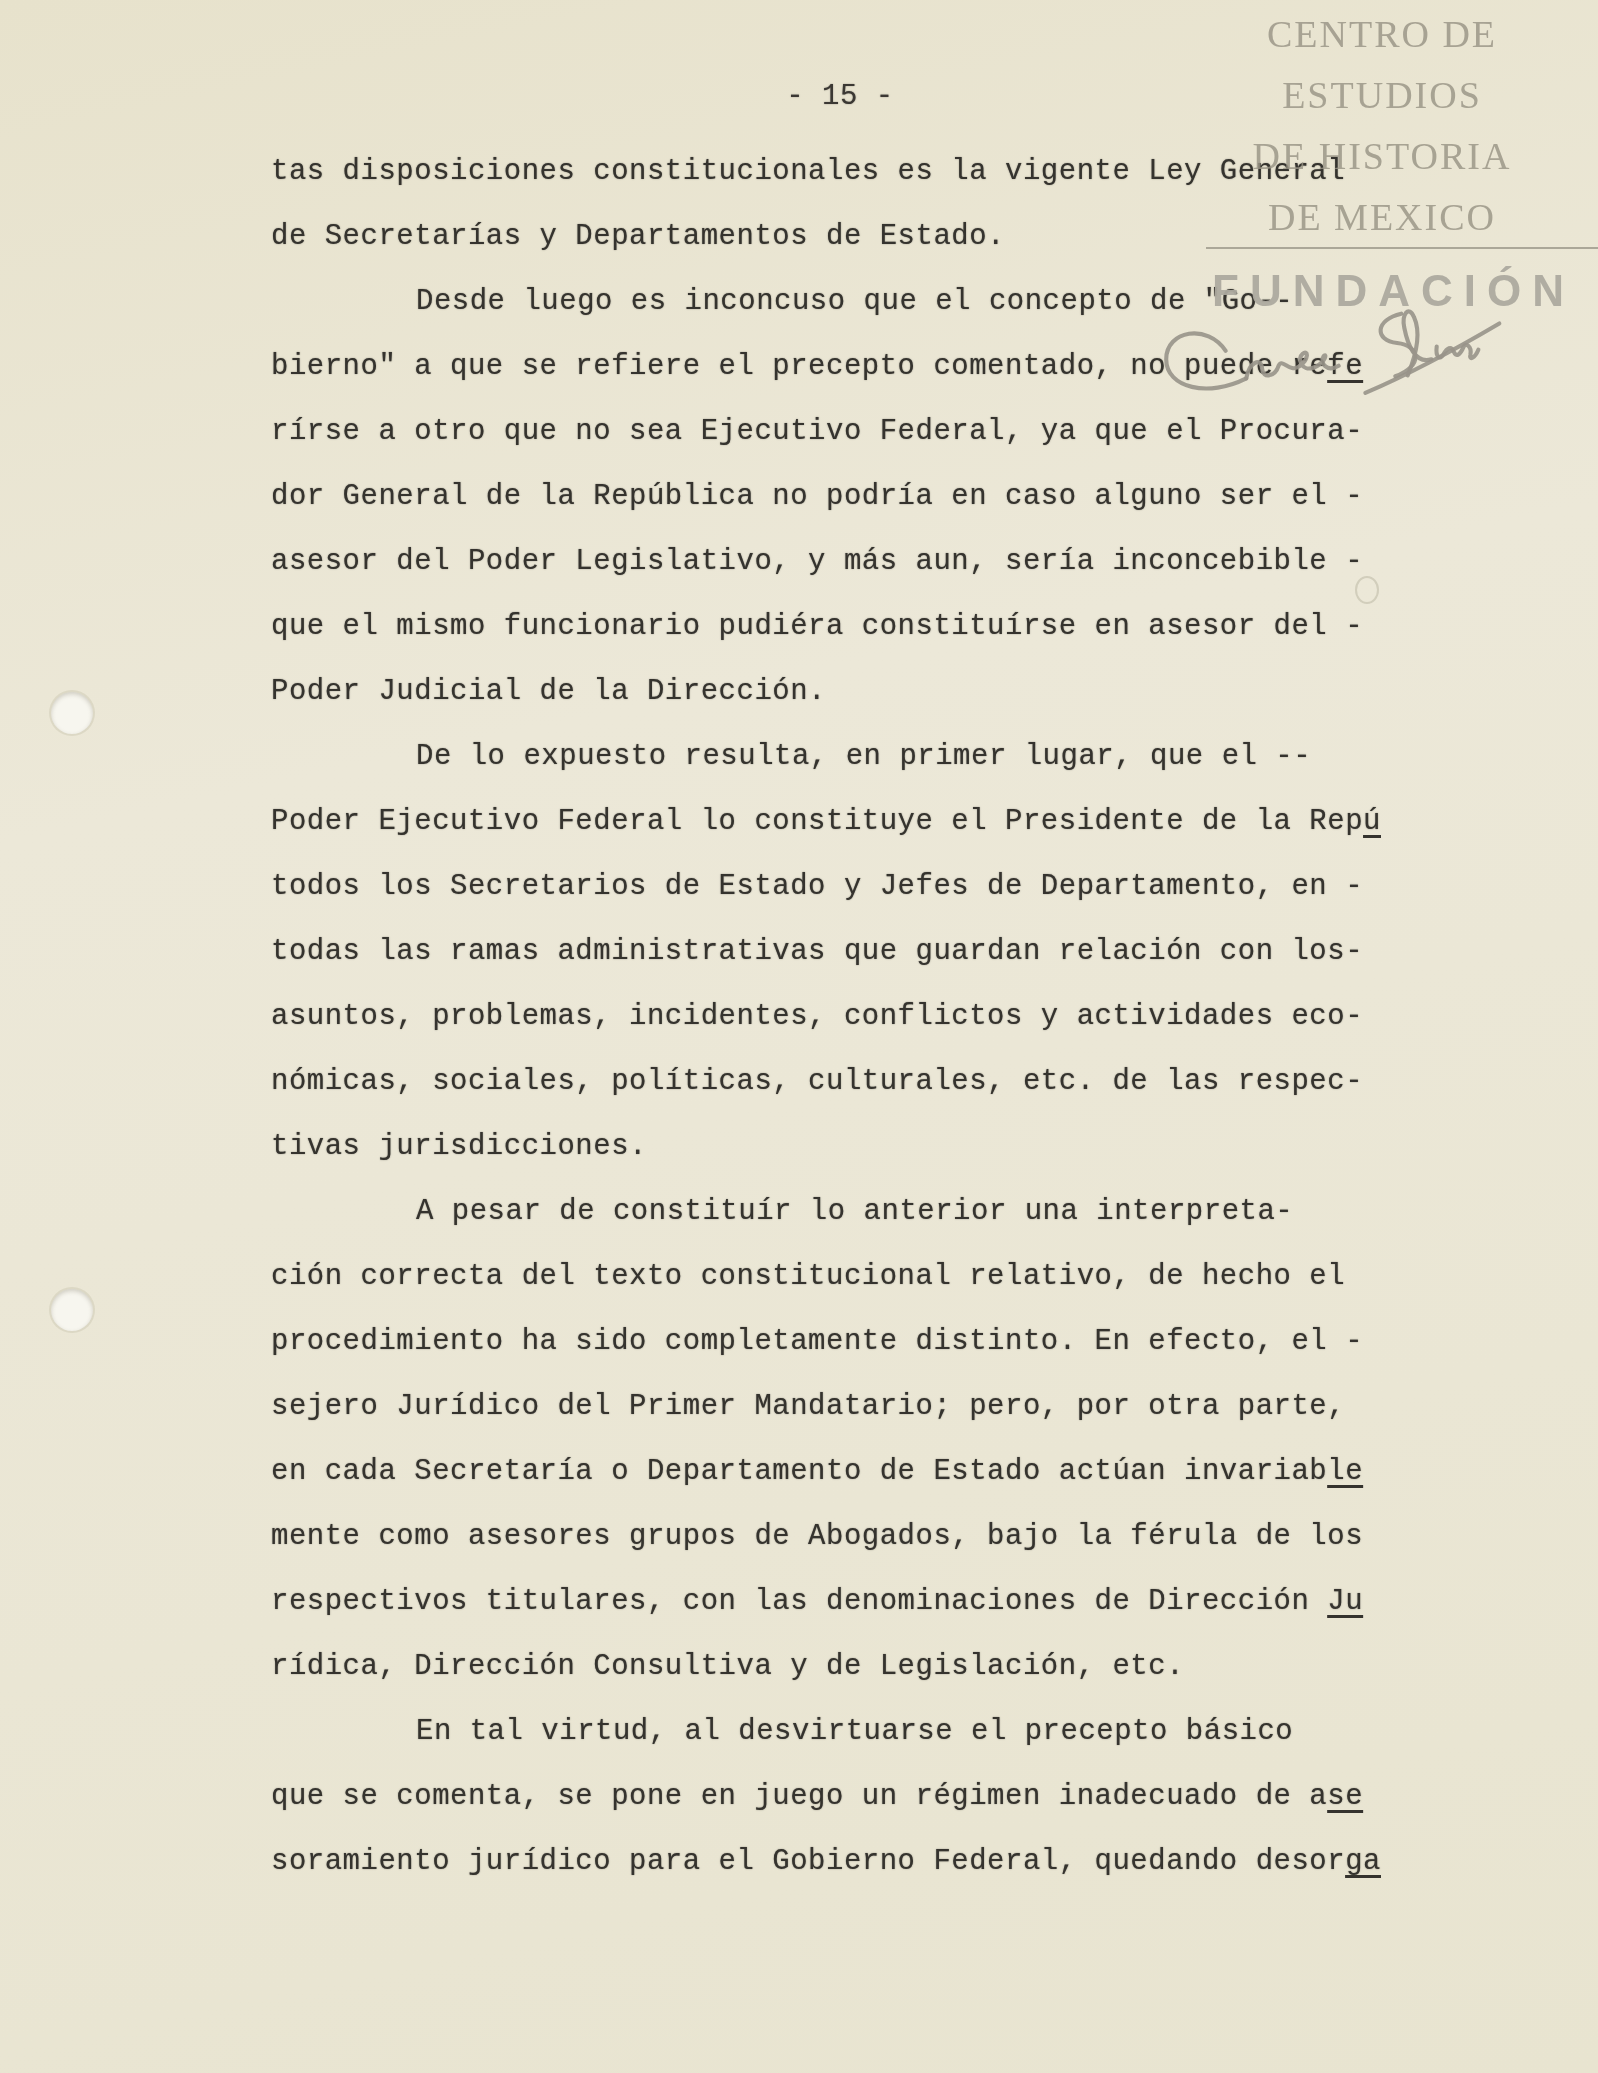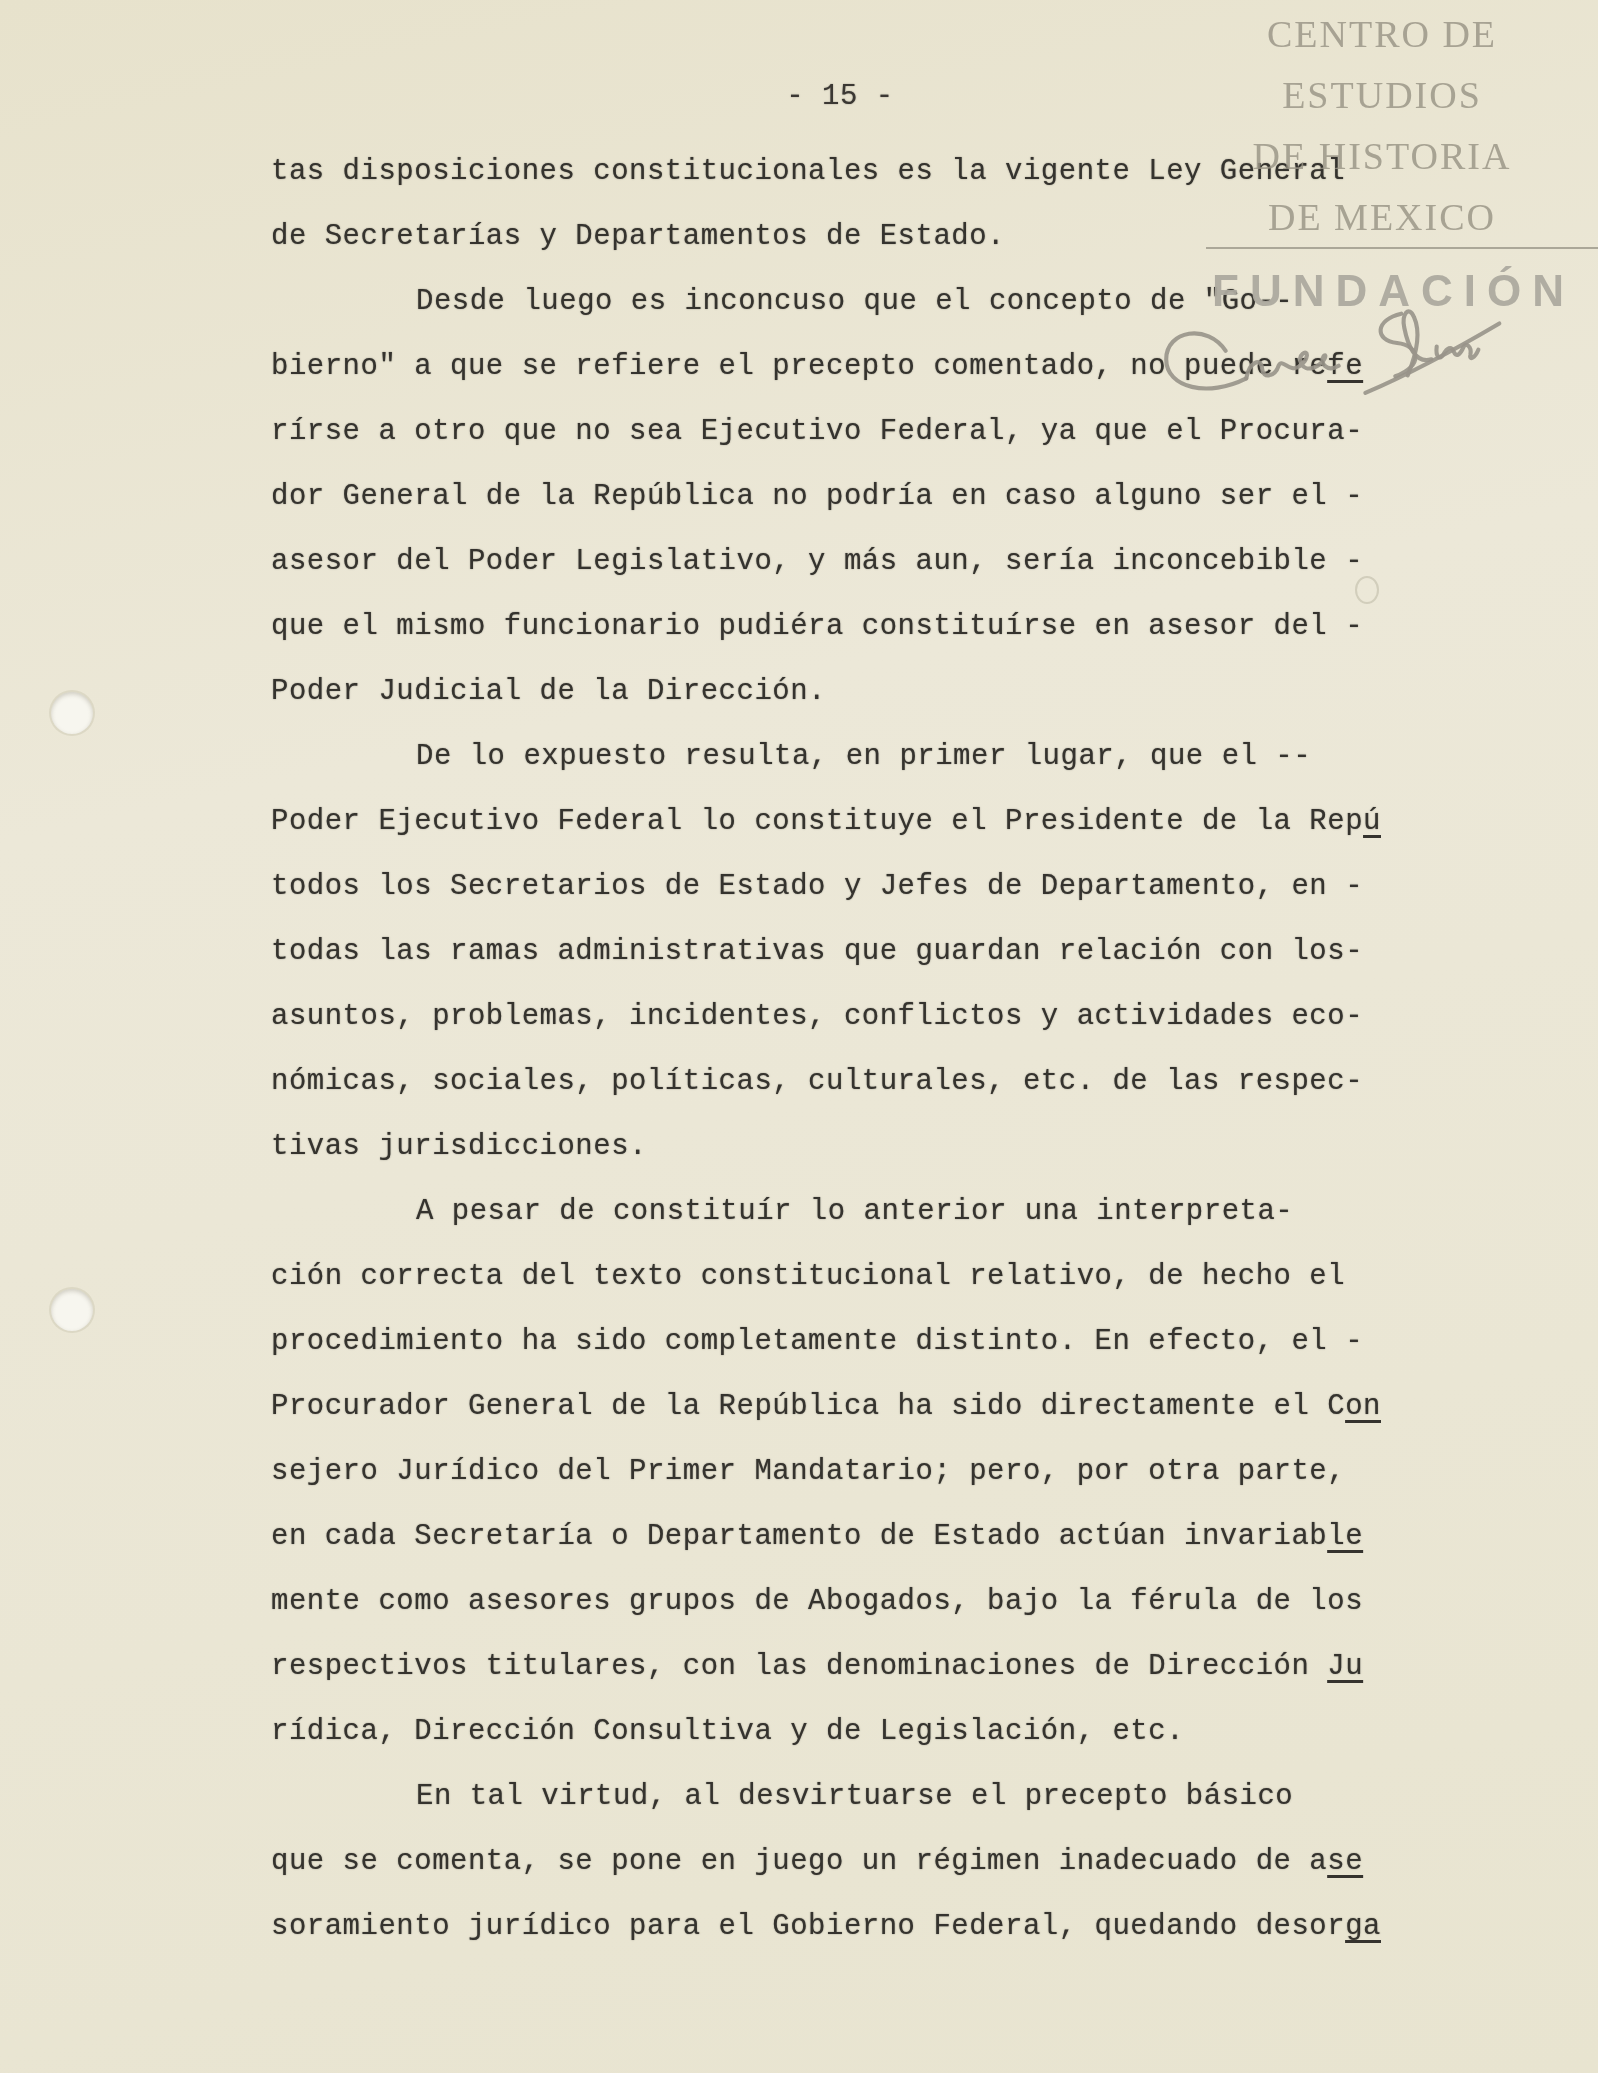--- a/index.html
+++ b/index.html
@@ -89,21 +89,20 @@
       <div class="line indent"><span>De lo expuesto resulta, en primer lugar, que el --</span></div>
       <div class="line"><span>Poder Ejecutivo Federal lo constituye el Presidente de la Rep</span><span class="u">ú</span></div>
       <div class="line"><span>todos los Secretarios de Estado y Jefes de Departamento, en -</span></div>
       <div class="line"><span>todas las ramas administrativas que guardan relación con los-</span></div>
       <div class="line"><span>asuntos, problemas, incidentes, conflictos y actividades eco-</span></div>
       <div class="line"><span>nómicas, sociales, políticas, culturales, etc. de las respec-</span></div>
       <div class="line"><span>tivas jurisdicciones.</span></div>
       <div class="line indent"><span>A pesar de constituír lo anterior una interpreta-</span></div>
       <div class="line"><span>ción correcta del texto constitucional relativo, de hecho el</span></div>
       <div class="line"><span>procedimiento ha sido completamente distinto. En efecto, el -</span></div>
-      <div class="line"><span>Procurador General de la República ha sido directamente el C</span><span class="u">on</span></div>
       <div class="line"><span>sejero Jurídico del Primer Mandatario; pero, por otra parte,</span></div>
       <div class="line"><span>en cada Secretaría o Departamento de Estado actúan invariab</span><span class="u">le</span></div>
       <div class="line"><span>mente como asesores grupos de Abogados, bajo la férula de los</span></div>
       <div class="line"><span>respectivos titulares, con las denominaciones de Dirección </span><span class="u">Ju</span></div>
       <div class="line"><span>rídica, Dirección Consultiva y de Legislación, etc.</span></div>
       <div class="line indent"><span>En tal virtud, al desvirtuarse el precepto básico</span></div>
       <div class="line"><span>que se comenta, se pone en juego un régimen inadecuado de a</span><span class="u">se</span></div>
       <div class="line"><span>soramiento jurídico para el Gobierno Federal, quedando desor</span><span class="u">ga</span></div>
     </div>
 

